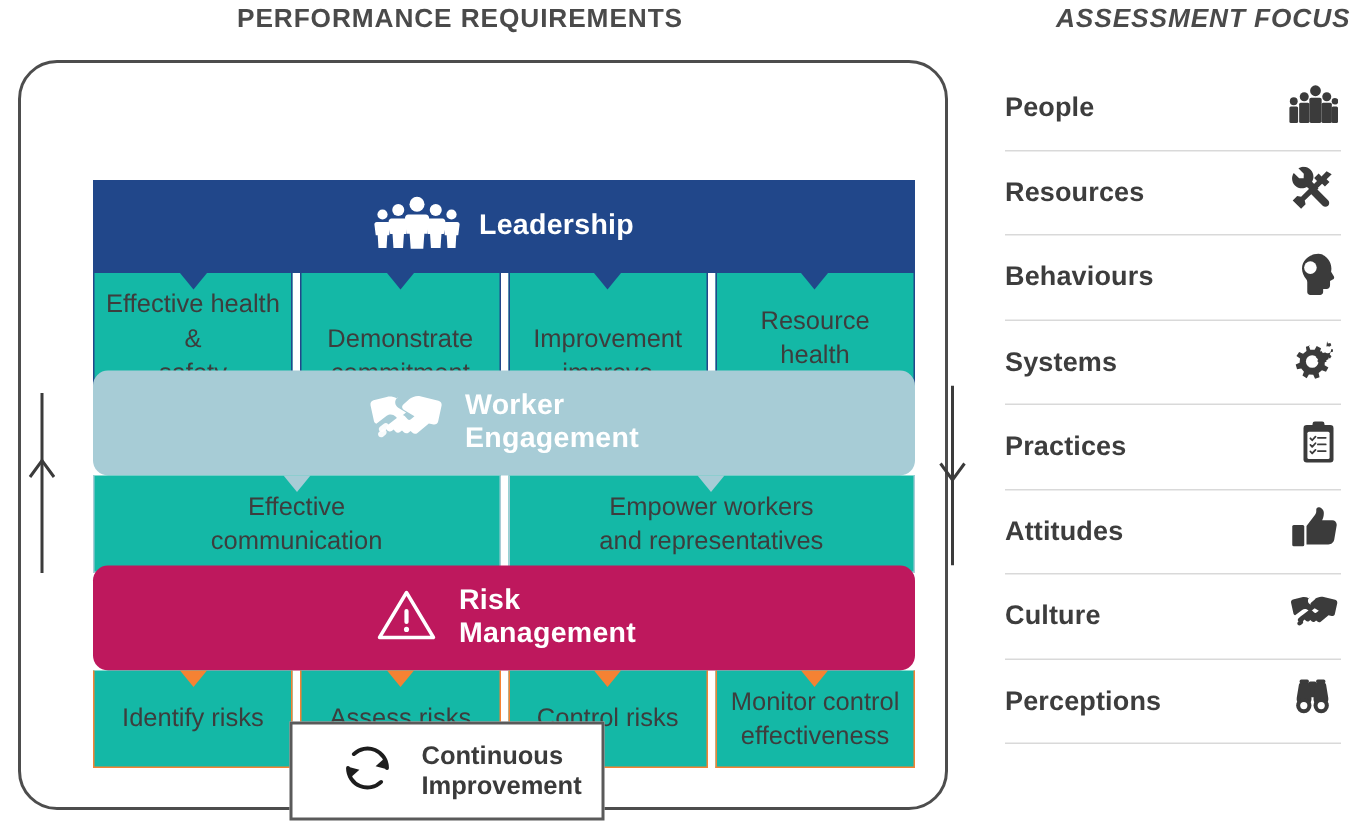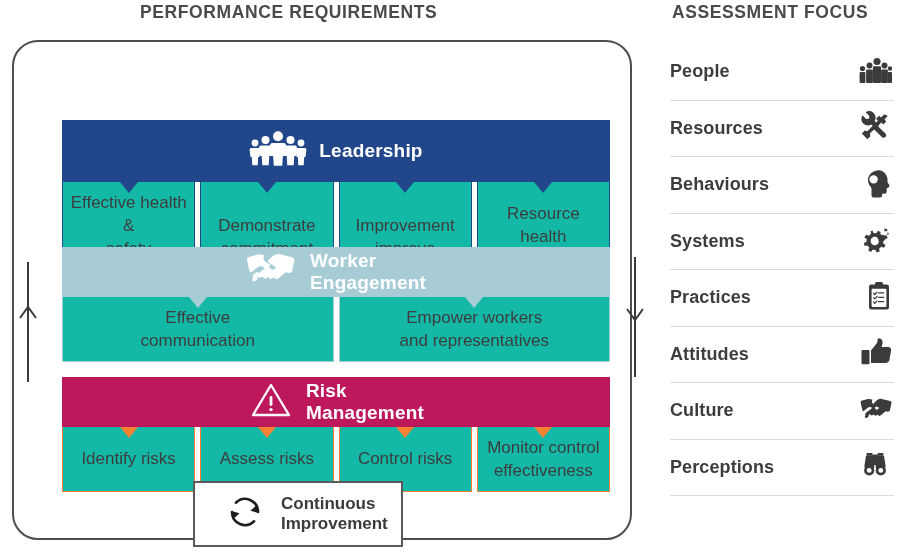--- a/index.html
+++ b/index.html
@@ -18,22 +18,22 @@
 
   
   .col-title {
     position: absolute;
     font-size: 17.5px;
     font-weight: 700;
     letter-spacing: 0.6px;
     color: #4a4a4a;
     white-space: nowrap;
   }
-  #title-performance { left: 140px; top: 2px; }
-  #title-assessment  { left: 672px; top: 2px; }
+  #title-performance { left: 158px; top: 2px; }
+  #title-assessment  { left: 704px; top: 2px; font-style: italic; }
 
   
   #diagram-shell {
     position: absolute;
     left: 12px;
     top: 40px;
     width: 620px;
     height: 500px;
     border: 2px solid #4d4d4d;
     border-radius: 26px;
@@ -63,21 +63,21 @@
   .band-header {
     height: 62px;
     display: flex;
     align-items: center;
     justify-content: center;
     gap: 12px;
     color: #ffffff;
     box-sizing: border-box;
   }
   #group-worker .band-header,
-  #group-risk   .band-header { height: 50px; }
+  #group-risk   .band-header { height: 70px; border-radius: 10px; }
 
   .band-header .band-icon {
     display: block;
     flex: 0 0 auto;
   }
   .band-header .band-label {
     font-size: 19px;
     font-weight: 700;
     line-height: 1.18;
     letter-spacing: 0.2px;

